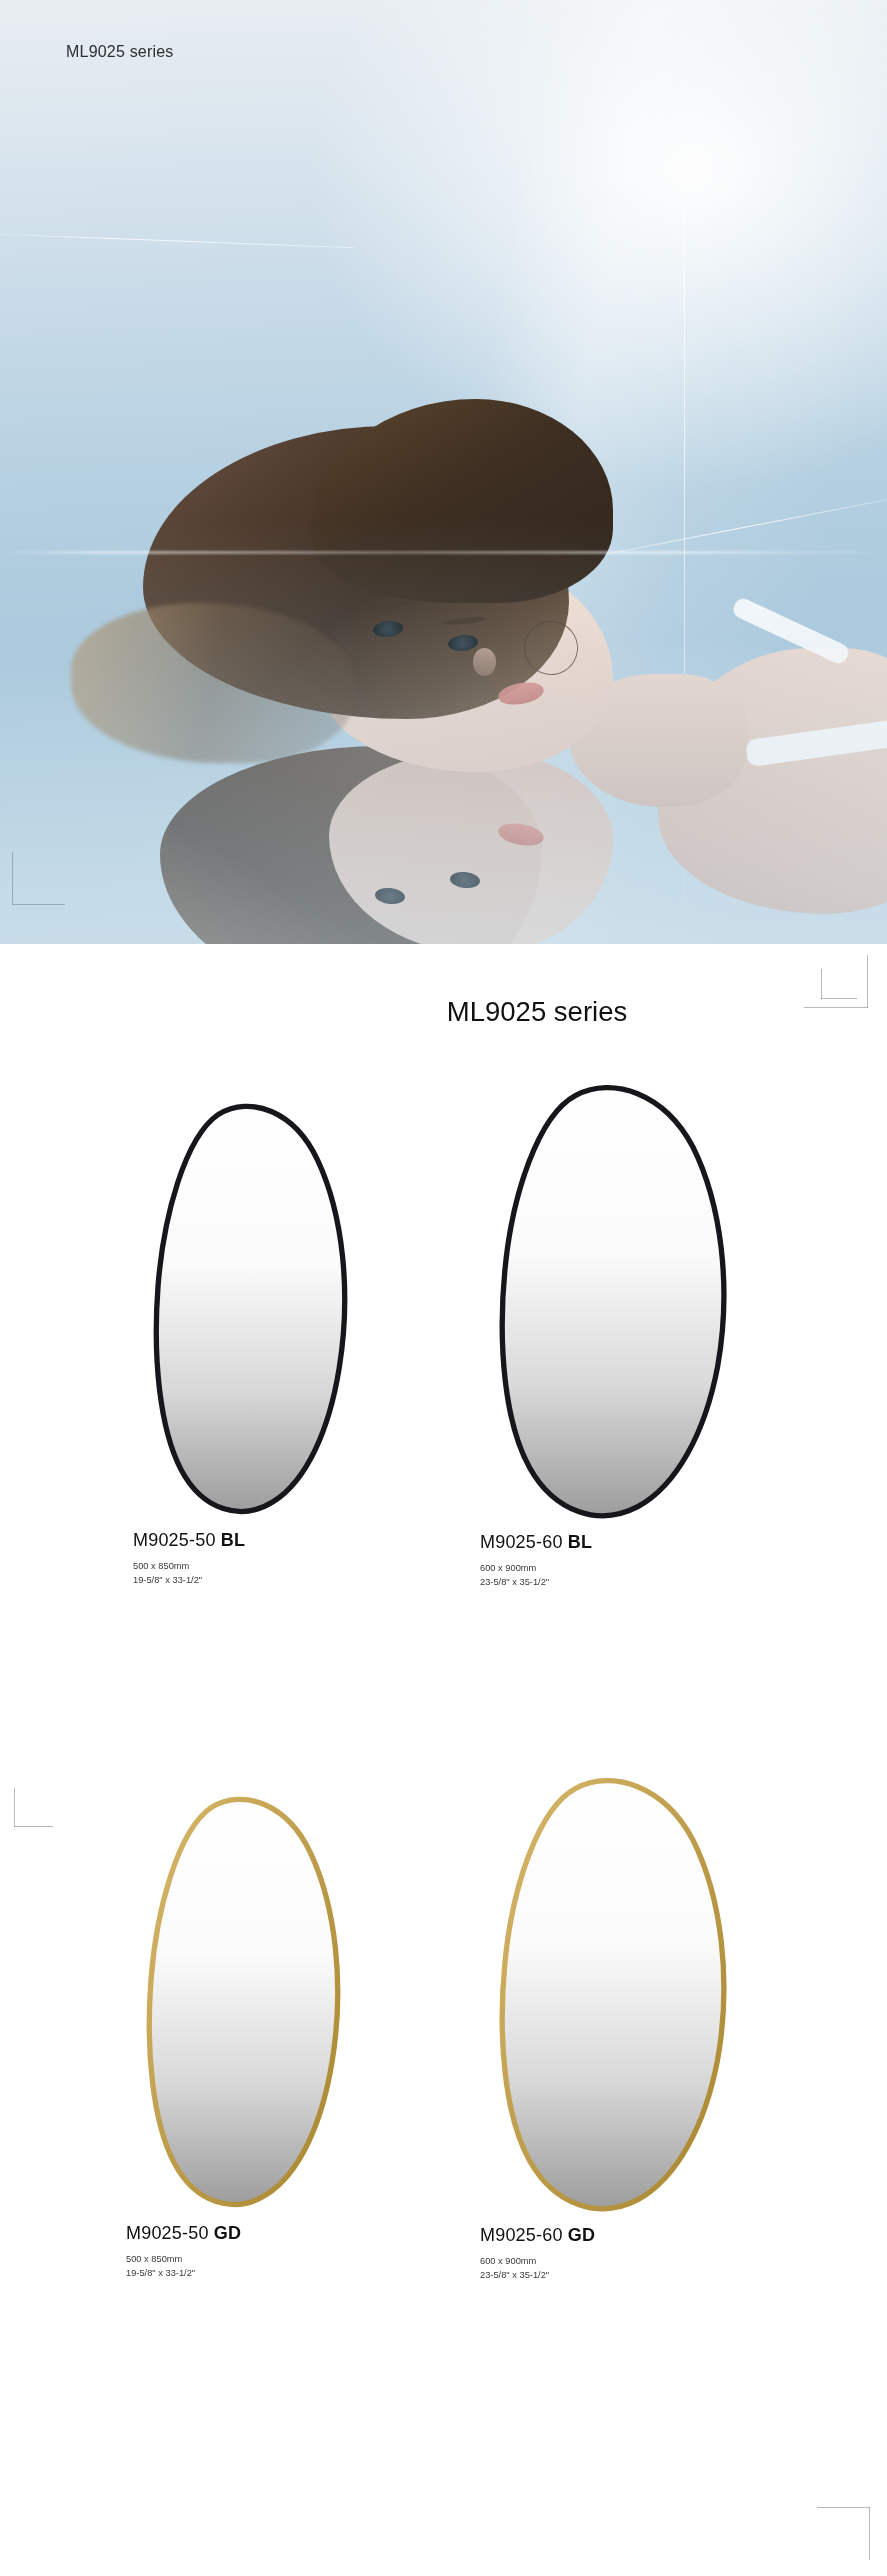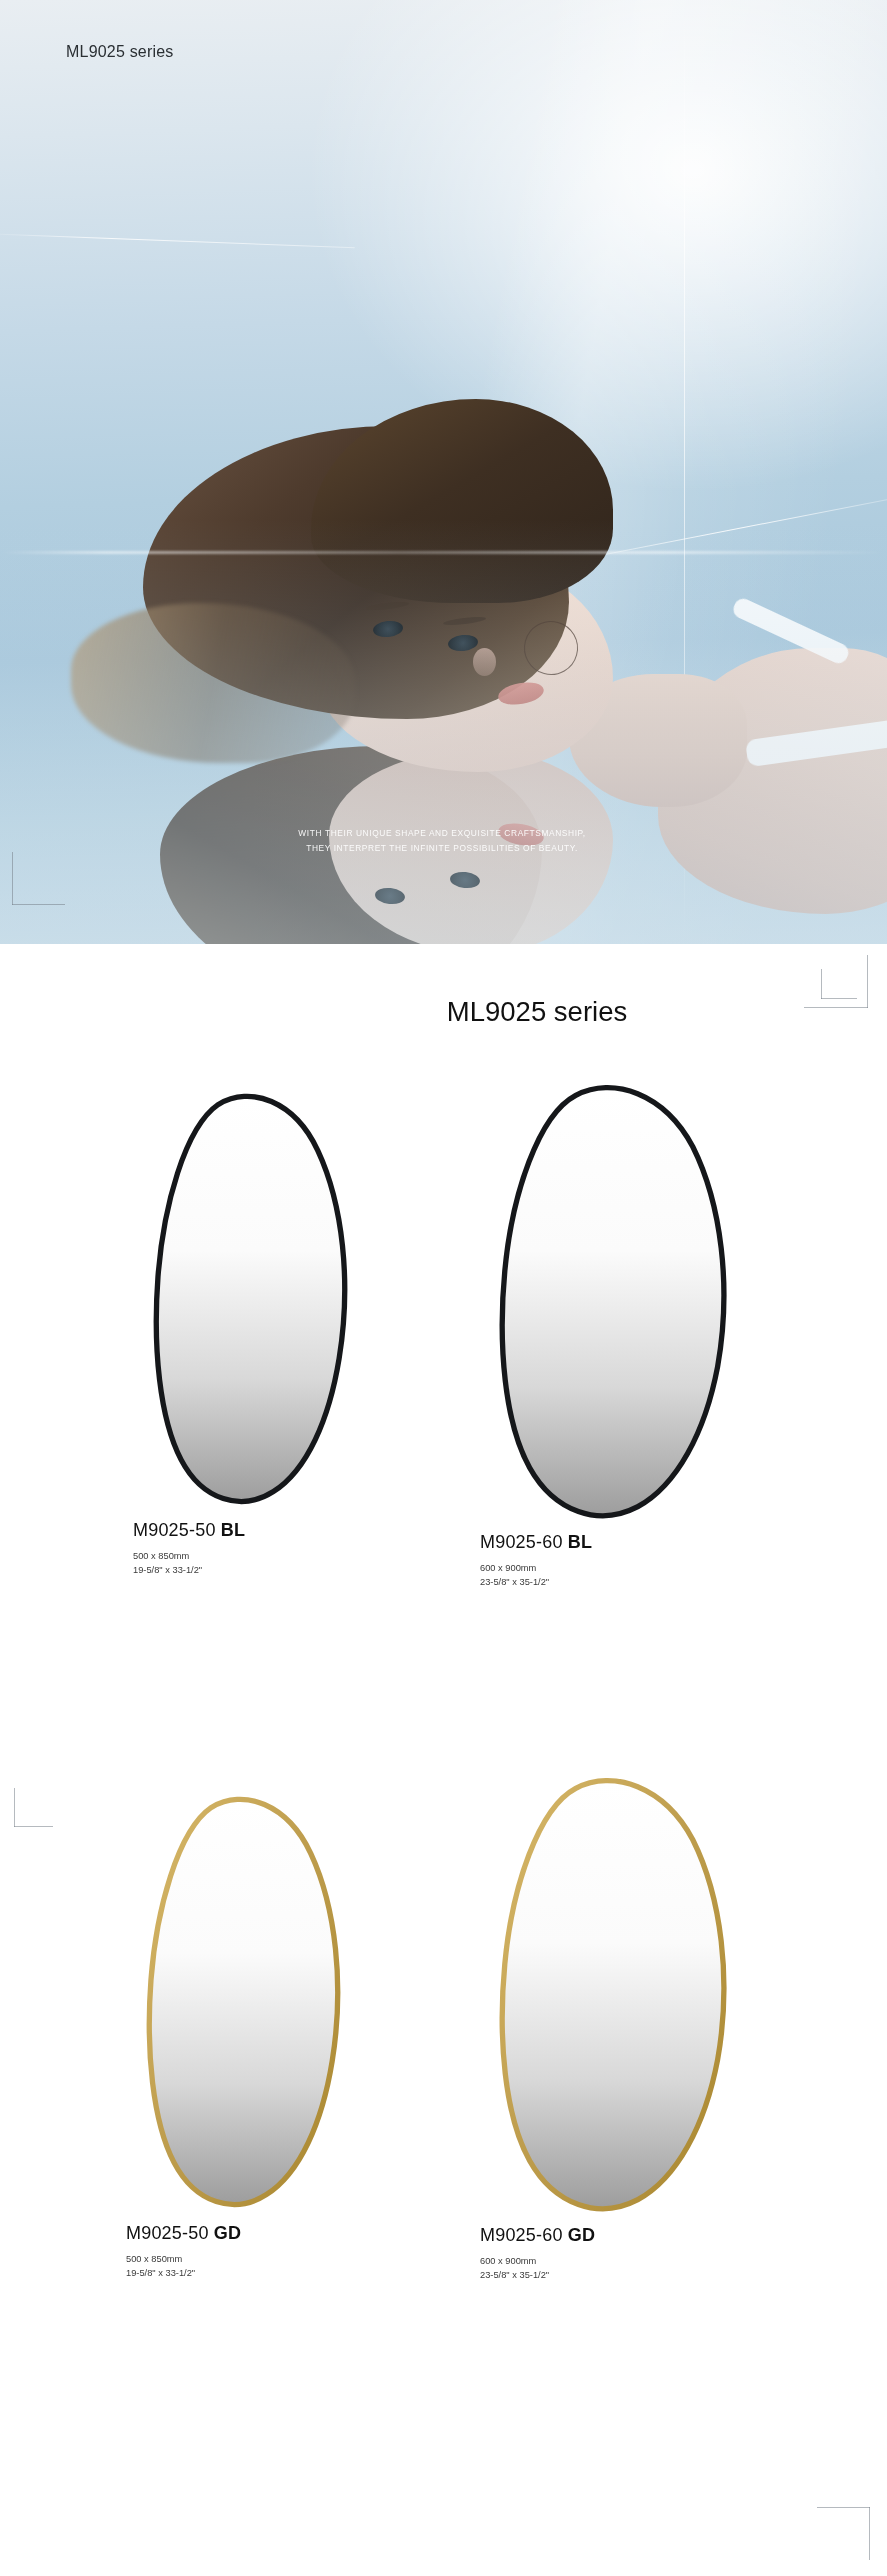--- a/index.html
+++ b/index.html
@@ -301,24 +301,20 @@
     <div class="nose-1"></div>
     <div class="lips lips-1"></div>
     <div class="hoop"></div>
   </div>
 
   <div class="waterline"></div>
   <div class="hero-glaze"></div>
 
   <div class="hero-title">ML9025 series</div>
 
-  <div class="hero-caption">
-    <div>WITH THEIR UNIQUE SHAPE AND EXQUISITE CRAFTSMANSHIP,</div>
-    <div>THEY INTERPRET THE INFINITE POSSIBILITIES OF BEAUTY.</div>
-  </div>
 
   <div class="bracket" style="left:12.4px; top:852px; width:53px; height:53px;">
     <span style="left:0; top:0; width:0.9px; height:53px;"></span>
     <span style="left:0; top:52px; width:53px; height:0.9px;"></span>
   </div>
 </section>
 
 <section class="catalog">
 
   <div class="bracket" style="left:804px; top:10.7px; width:64px; height:53px;">
@@ -335,21 +331,21 @@
     <span style="left:0; top:38px; width:39px; height:0.9px;"></span>
   </div>
 
   <div class="bracket" style="left:817px; top:1563px; width:53px; height:53px;">
     <span style="left:52px; top:0; width:0.9px; height:53px;"></span>
     <span style="left:0; top:0; width:53px; height:0.9px;"></span>
   </div>
 
   <div class="cat-title-wrap" style="left:0; right:0; top:52px; text-align:center; width:888px; padding-left:186px; box-sizing:border-box;">ML9025 series</div>
 
-  <div class="item" style="left:133px; top:132px; width:249px;">
+  <div class="item" style="left:133px; top:142px; width:249px;">
     <div class="mirror-wrap">
       <svg class="mirror-svg" width="240" height="444" viewBox="0 0 270 500">
         <defs>
           <linearGradient id="glass1" x1="0" y1="0" x2="0" y2="1">
             <stop offset="0%" stop-color="#ffffff"></stop>
             <stop offset="38%" stop-color="#fbfbfb"></stop>
             <stop offset="70%" stop-color="#d8d8d8"></stop>
             <stop offset="100%" stop-color="#9d9d9d"></stop>
           </linearGradient>
         </defs>

